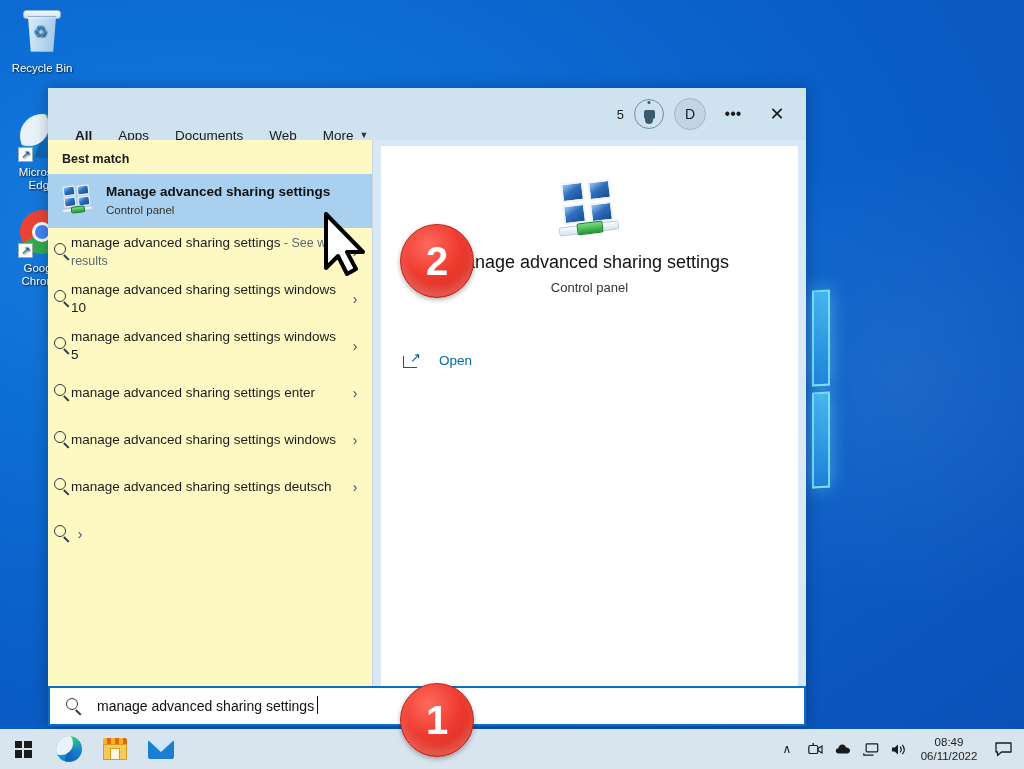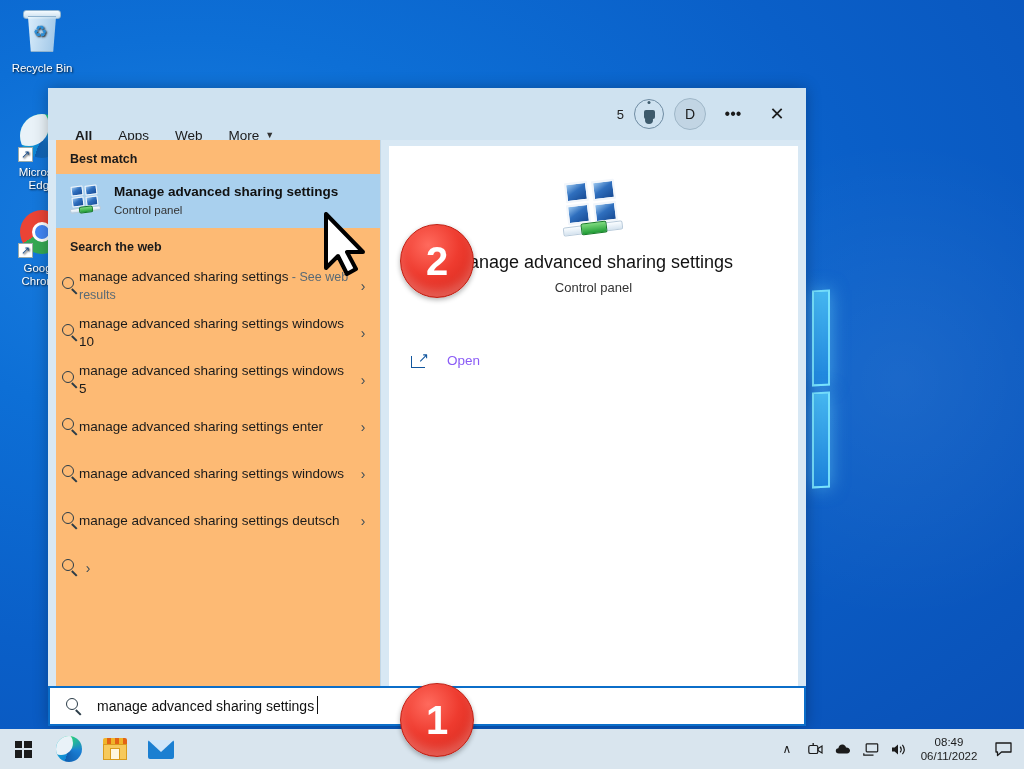--- a/index.html
+++ b/index.html
@@ -108,25 +108,24 @@
     font-size: 16px; color: #1b1b1b;
   }
   .hdr-btn.close { font-size: 18px; font-weight: 300; }
 
   
   #panel-body { flex: 1; display: flex; min-height: 0; }
 
   
   #results-col {
     width: 325px; flex: 0 0 325px;
-    background: #fdba74;
+    background: #fef9c3;
     border-right: 1px solid #c3d7e6;
     overflow: hidden;
     position: relative;
-    margin-left: 8px;
   }
   .section-head {
     font-size: 12.5px; font-weight: bold; color: #1b1b1b;
     padding: 12px 0 8px 14px;
   }
   .result-row {
     display: flex; align-items: flex-start;
     padding: 8px 10px 8px 14px; gap: 12px; min-height: 44px;
   }
   .result-row.best {
@@ -202,21 +201,21 @@
   #preview-actions { background: #fff; flex: 1; padding-top: 14px; }
   .action-row { display: flex; align-items: center; gap: 18px; padding: 10px 0 10px 22px; }
   .open-ico { position: relative; width: 18px; height: 16px; flex: 0 0 18px; }
   .open-ico .box2 {
     position: absolute; left: 0; bottom: 0; width: 14px; height: 12px;
     border-left: 1.6px solid #11569e; border-bottom: 1.6px solid #11569e;
   }
   .open-ico .arr {
     position: absolute; right: 0; top: 0; font-size: 13px; color: #11569e; line-height: 11px;
   }
-  .action-label { font-size: 13.5px; color: #8b5cf6; }
+  .action-label { font-size: 13.5px; color: #0369a1; }
 
   
   #searchbar {
     flex: 0 0 40px; height: 40px; margin: 0;
     background: #fff; border: 2px solid #0b6ec9;
     display: flex; align-items: center; gap: 14px; padding-left: 14px;
     position: relative;
   }
   #search-input-text {
     font-size: 14px; color: #111; position: relative;
@@ -358,20 +357,23 @@
 
 <div id="search-panel">
 
   <div id="panel-header">
     <div id="tabs">
       <div class="tab active">
         <span>All</span>
       </div>
       <div class="tab">
         <span>Apps</span>
+      </div>
+      <div class="tab">
+        <span>Documents</span>
       </div>
       <div class="tab">
         <span>Web</span>
       </div>
       <div class="tab">
         <span>More</span>
         <span class="caret">▼</span>
       </div>
     </div>
 
@@ -410,21 +412,20 @@
             <div class="cable"></div>
               <div class="plug"></div>
           </div>
         </div>
         <div class="res-text">
           <div class="res-title">Manage advanced sharing settings</div>
           <div class="res-sub">Control panel</div>
         </div>
       </div>
 
-      <div class="section-head">Search the web</div>
 
       <div id="web-results">
           <div class="web-row">
             <div class="mag">
               <span class="ring"></span>
               <span class="stick"></span>
             </div>
             <div class="web-q">manage advanced sharing settings<span class="dim"> - See web results</span></div>
             <div class="chev">›</div>
           </div>

